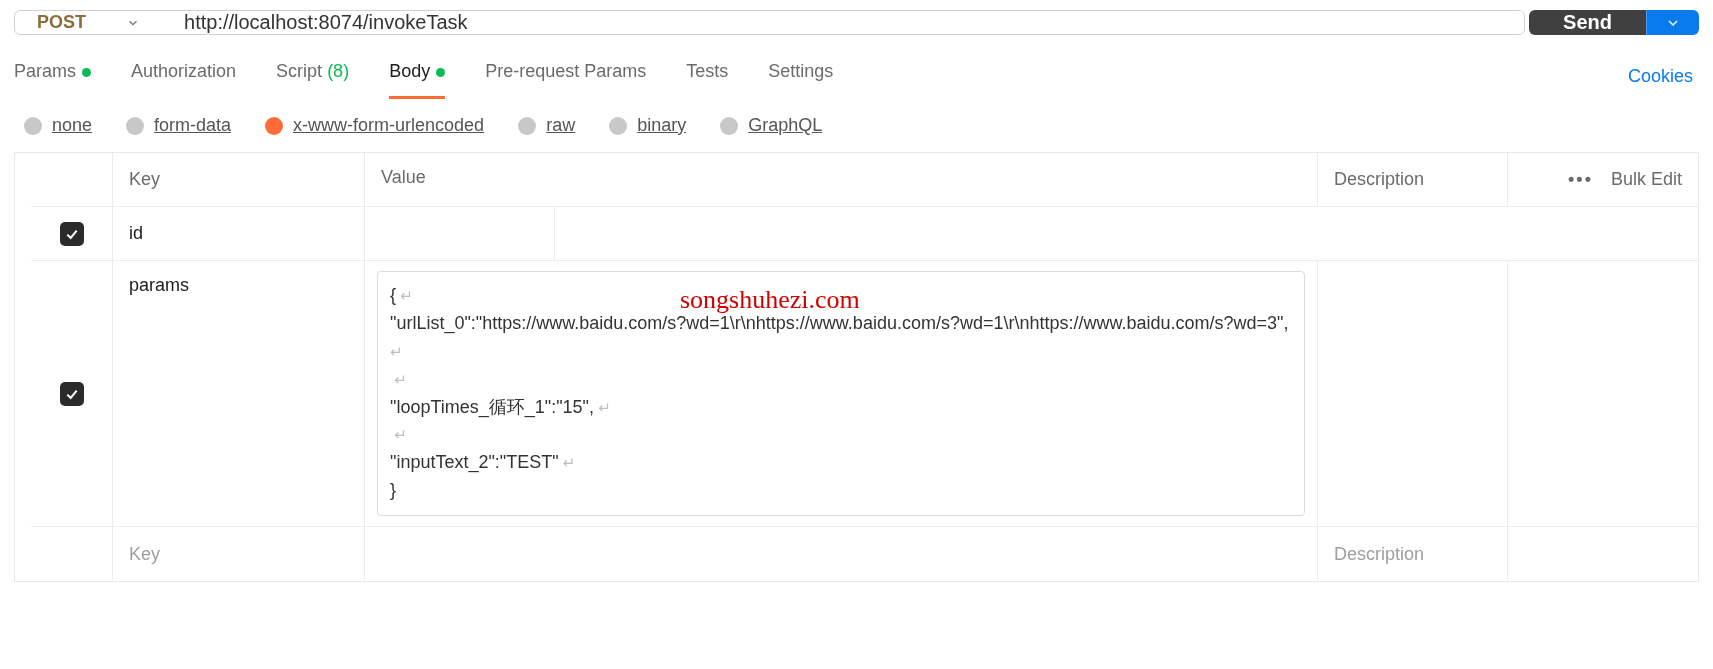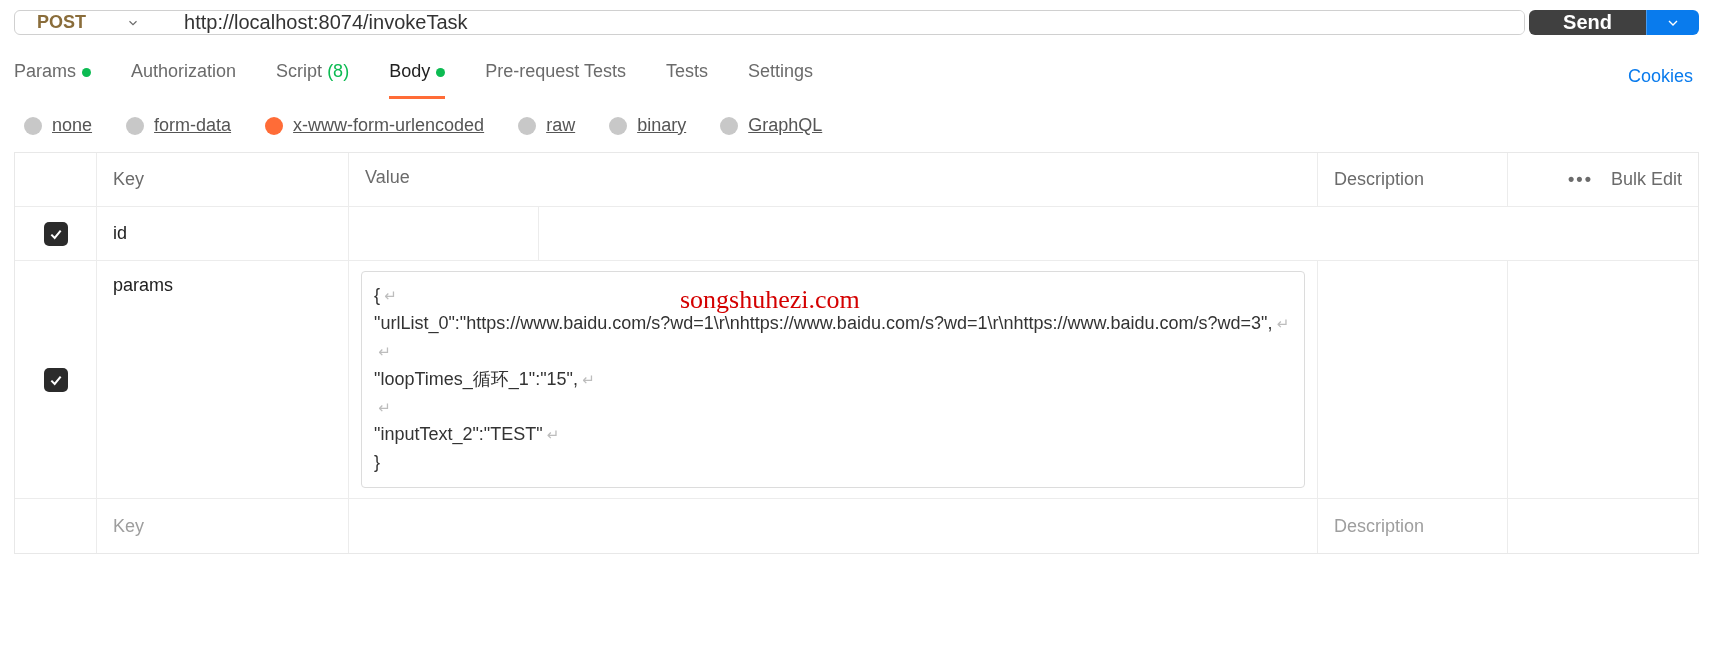--- a/index.html
+++ b/index.html
@@ -25,21 +25,21 @@
 .count-green { color: #0cbb52; }
 .tabs-spacer { flex: 1; }
 .cookies-link { color: #097bed; font-weight: 500; cursor: pointer; padding-right: 6px; }
 
 .radio-row { display: flex; align-items: center; gap: 34px; padding: 16px 24px 16px 24px; color: #555; text-decoration: underline; }
 .radio-opt { display: flex; align-items: center; gap: 10px; cursor: pointer; }
 .radio-circle { width: 18px; height: 18px; border-radius: 50%; background: #c8c8c8; display: inline-block; position: relative; }
 .radio-opt.selected .radio-circle { background: #ff6c37; }
 .radio-opt.selected .radio-circle::after { content: ""; position: absolute; inset: 5px; border-radius: 50%; background: #fff; display: none; }
 
-.table-wrap { margin: 0 14px; border: 1px solid #e8e8e8; }
+.table-wrap { margin: 0 14px; border: 1px solid #e8e8e8; padding-left: 16px; }
 .trow { display: flex; border-bottom: 1px solid #ececec; align-items: stretch; min-height: 54px; }
 .trow:last-child { border-bottom: none; }
 .col-check { width: 82px; display: flex; align-items: center; justify-content: center; border-right: 1px solid #ececec; }
 .col-key { width: 252px; padding: 14px 16px; border-right: 1px solid #ececec; display: flex; align-items: center; }
 .col-value { flex: 1; padding: 14px 16px; border-right: 1px solid #ececec; display: flex; align-items: flex-start; }
 .col-desc { width: 190px; padding: 14px 16px; border-right: 1px solid #ececec; display: flex; align-items: center; }
 .col-actions { width: 190px; padding: 14px 16px; display: flex; align-items: center; justify-content: flex-end; gap: 18px; }
 .thead { color: #6b6b6b; font-weight: 500; background: #fff; }
 .thead .col-check { }
 .placeholder { color: #9e9e9e; }
@@ -85,21 +85,21 @@
       <span>Params</span><span class="dot-green"></span>
     </div>
     <div class="tab">Authorization</div>
     <div class="tab">
       <span>Script</span>
       <span class="count-green">(8)</span>
     </div>
     <div class="tab active">
       <span>Body</span><span class="dot-green"></span>
     </div>
-    <div class="tab">Pre-request Tests</div>
+    <div class="tab">Pre-request Params</div>
     <div class="tab">Tests</div>
     <div class="tab">Settings</div>
   </div>
   <div class="tabs-spacer"></div>
   <div class="cookies-link">Cookies</div>
 </div>
 
 <div class="radio-row">
   <div class="radio-opt">
       <span class="radio-circle"></span>

